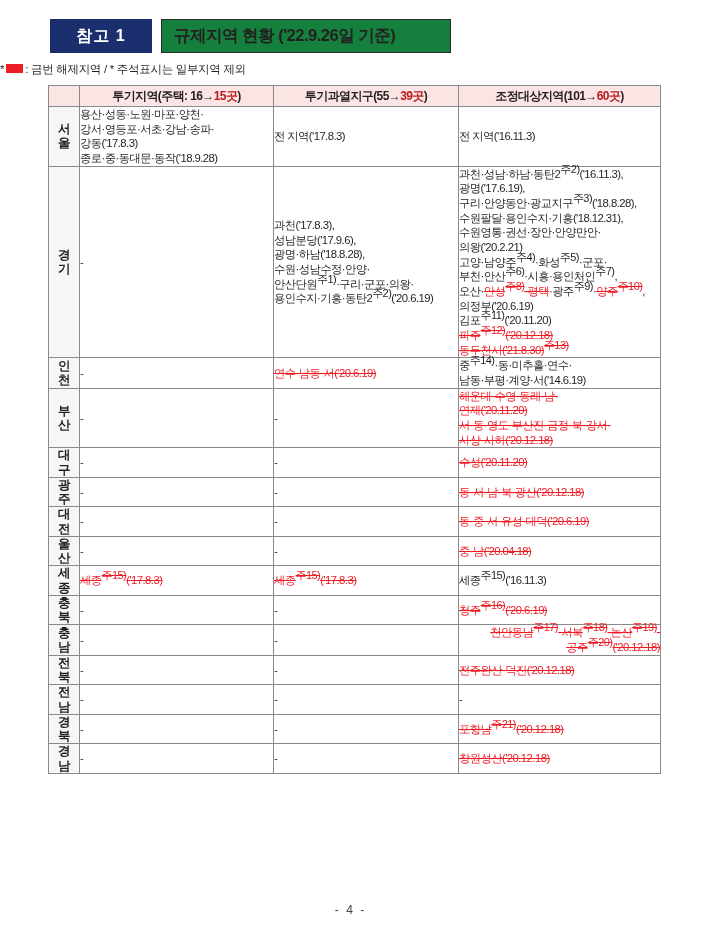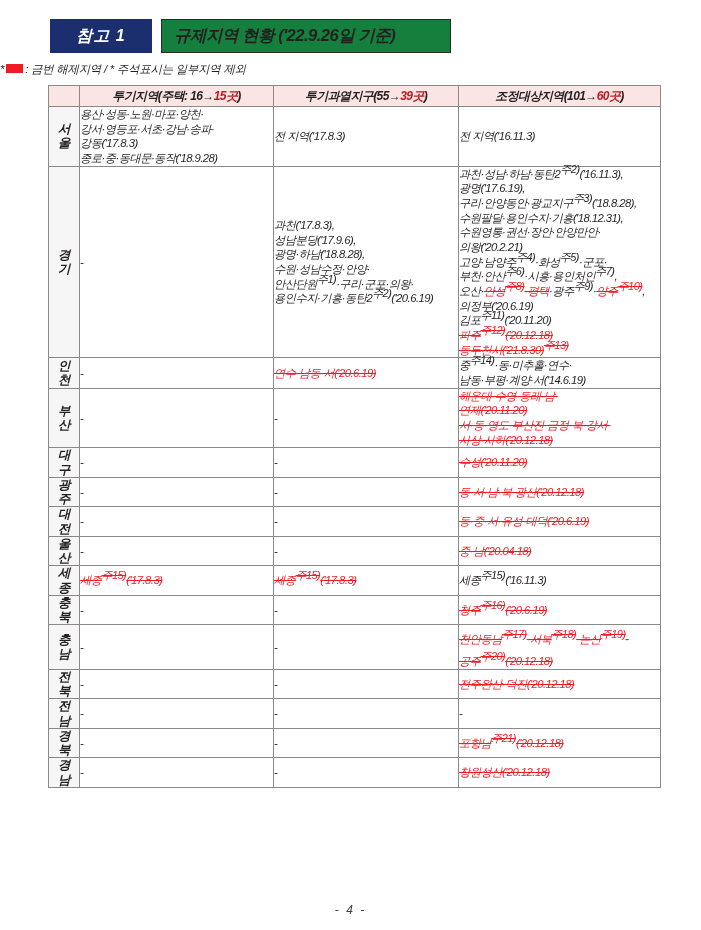--- a/index.html
+++ b/index.html
@@ -11,21 +11,20 @@
     font-family: "Liberation Sans", "DejaVu Sans", sans-serif;
     color: #231f20;
     position: relative;
     overflow: hidden;
   }
   .page {
     position: relative;
     width: 701px; height: 930px;
     box-sizing: border-box;
     padding: 0;
-    font-style: italic;
   }
 
   
   .title-row {
     position: absolute;
     left: 50px; top: 19px;
     display: flex;
     align-items: stretch;
     height: 34px;
   }
@@ -132,21 +131,21 @@
     color: #ee1c25;
     text-decoration: line-through;
     text-decoration-color: #ee1c25;
   }
   sup {
     font-size: 11px;
     vertical-align: super;
     line-height: 0;
   }
   .ln { display: block; }
-  .ln.ctr { text-align: left; margin-top: 7px; }
+  .ln.ctr { text-align: right; }
 
   .pagenum {
     position: absolute;
     left: 0; right: 0;
     top: 903px;
     text-align: center;
     font-size: 12px;
     color: #3f3f46;
     letter-spacing: 2px;
   }

